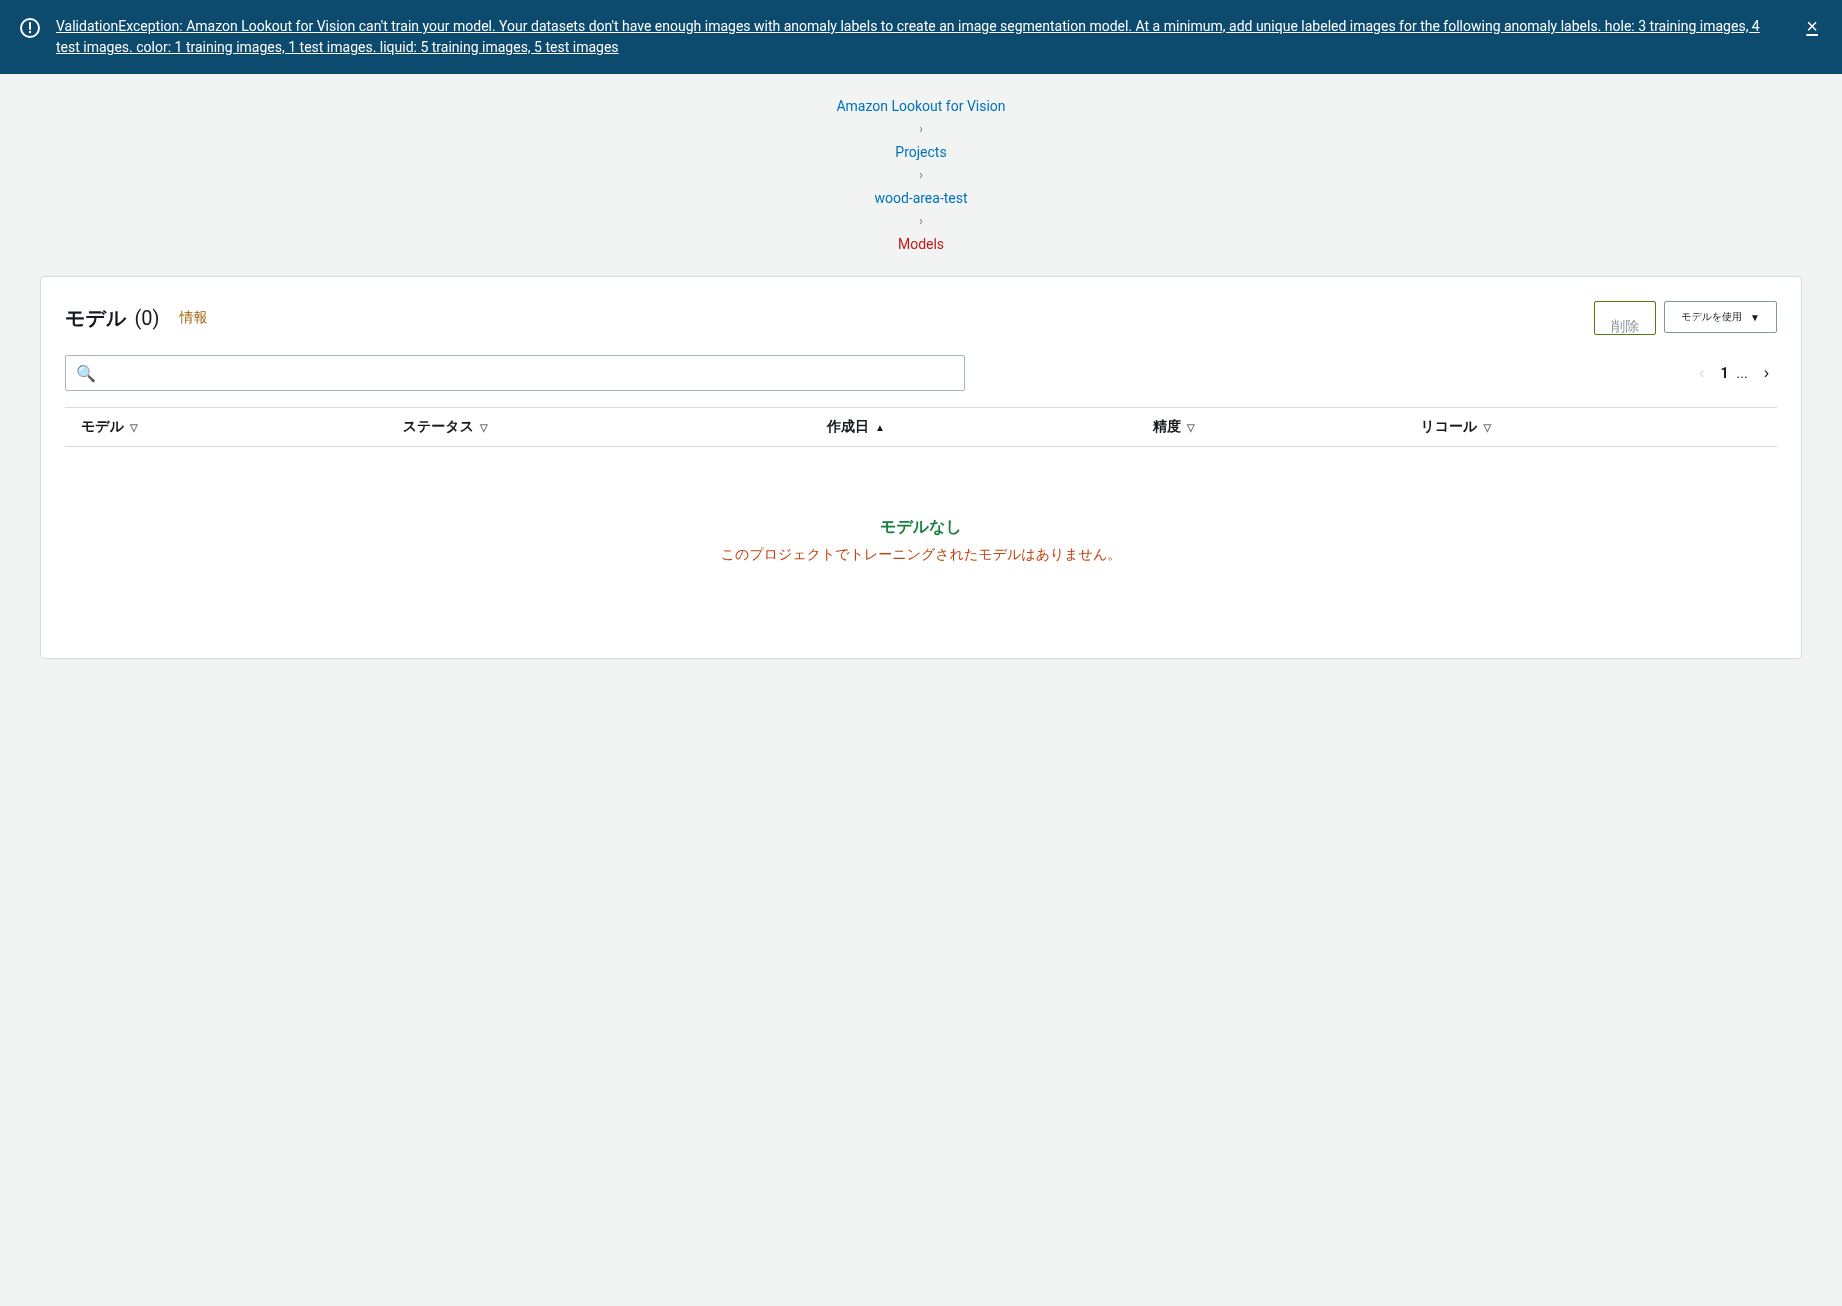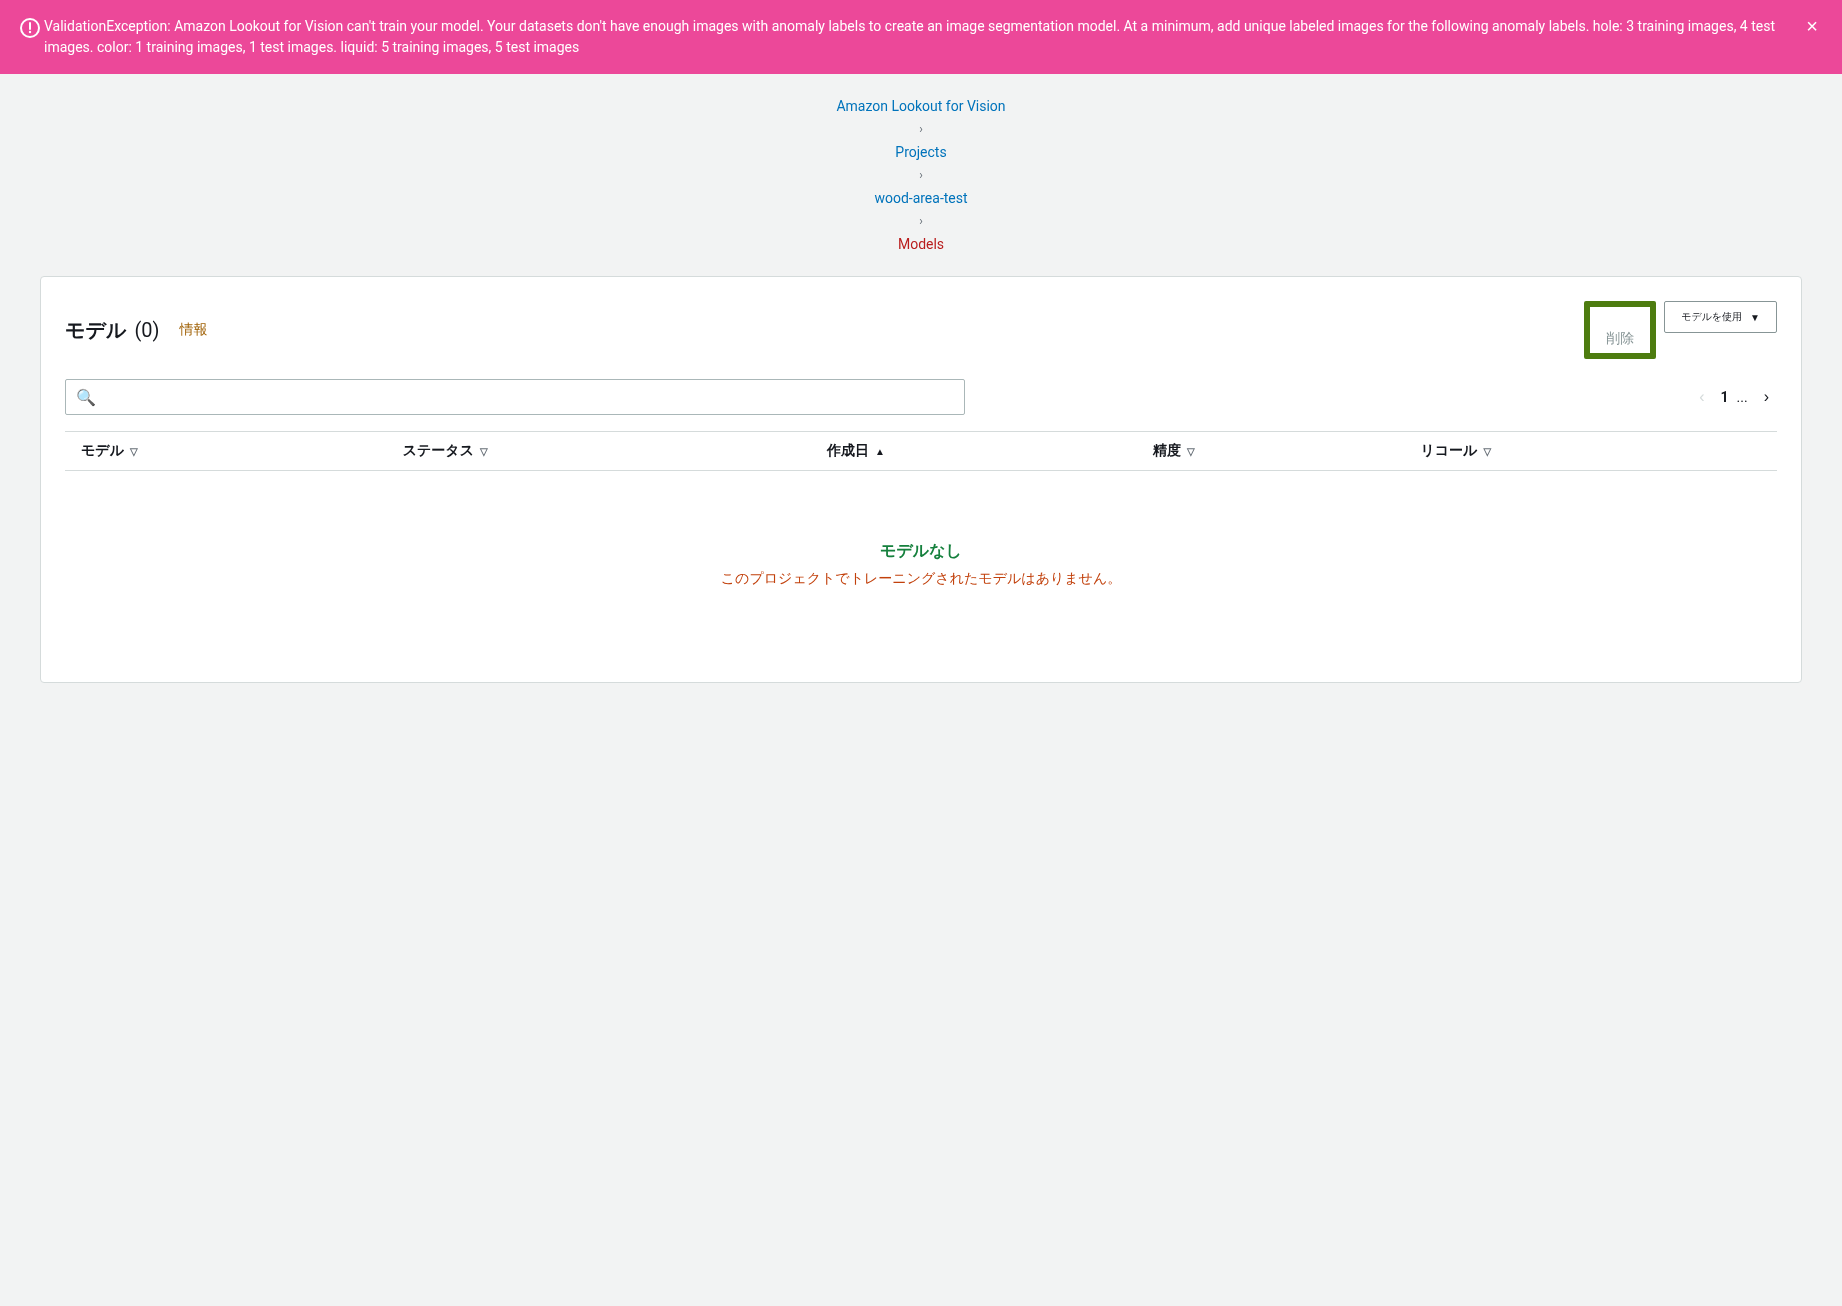--- a/index.html
+++ b/index.html
@@ -12,27 +12,28 @@
       font-family: -apple-system, BlinkMacSystemFont, "Segoe UI", Roboto, "Helvetica Neue", Arial, sans-serif;
       background-color: #f2f3f3;
       width: 1842px;
       min-height: 1306px;
       font-size: 14px;
       color: #16191f;
     }
 
     
     .error-banner {
-      background-color: #ec4899;
+      background-color: #0c4a6e;
       color: white;
       padding: 16px 20px;
       display: flex;
       align-items: flex-start;
-      gap: 4px;
+      gap: 16px;
       width: 100%;
+      text-decoration: underline;
     }
 
     .error-banner .error-icon {
       flex-shrink: 0;
       width: 20px;
       height: 20px;
       margin-top: 2px;
     }
 
     .error-banner .error-text {
@@ -123,23 +124,23 @@
       text-decoration: none;
       margin-left: 12px;
     }
 
     .panel-actions {
       display: flex;
       gap: 8px;
     }
 
     .btn-secondary {
-      padding: 23px 16px;
-      background: white;
-      border: 6px solid #4d7c0f;
+      padding: 16px 16px;
+      background: white;
+      border: 1px solid #4d7c0f;
       border-radius: 2px;
       font-size: 14px;
       color: #16191f;
       cursor: pointer;
       height: 26px;
     }
 
     .btn-secondary:disabled {
       color: #879596;
       cursor: not-allowed;

